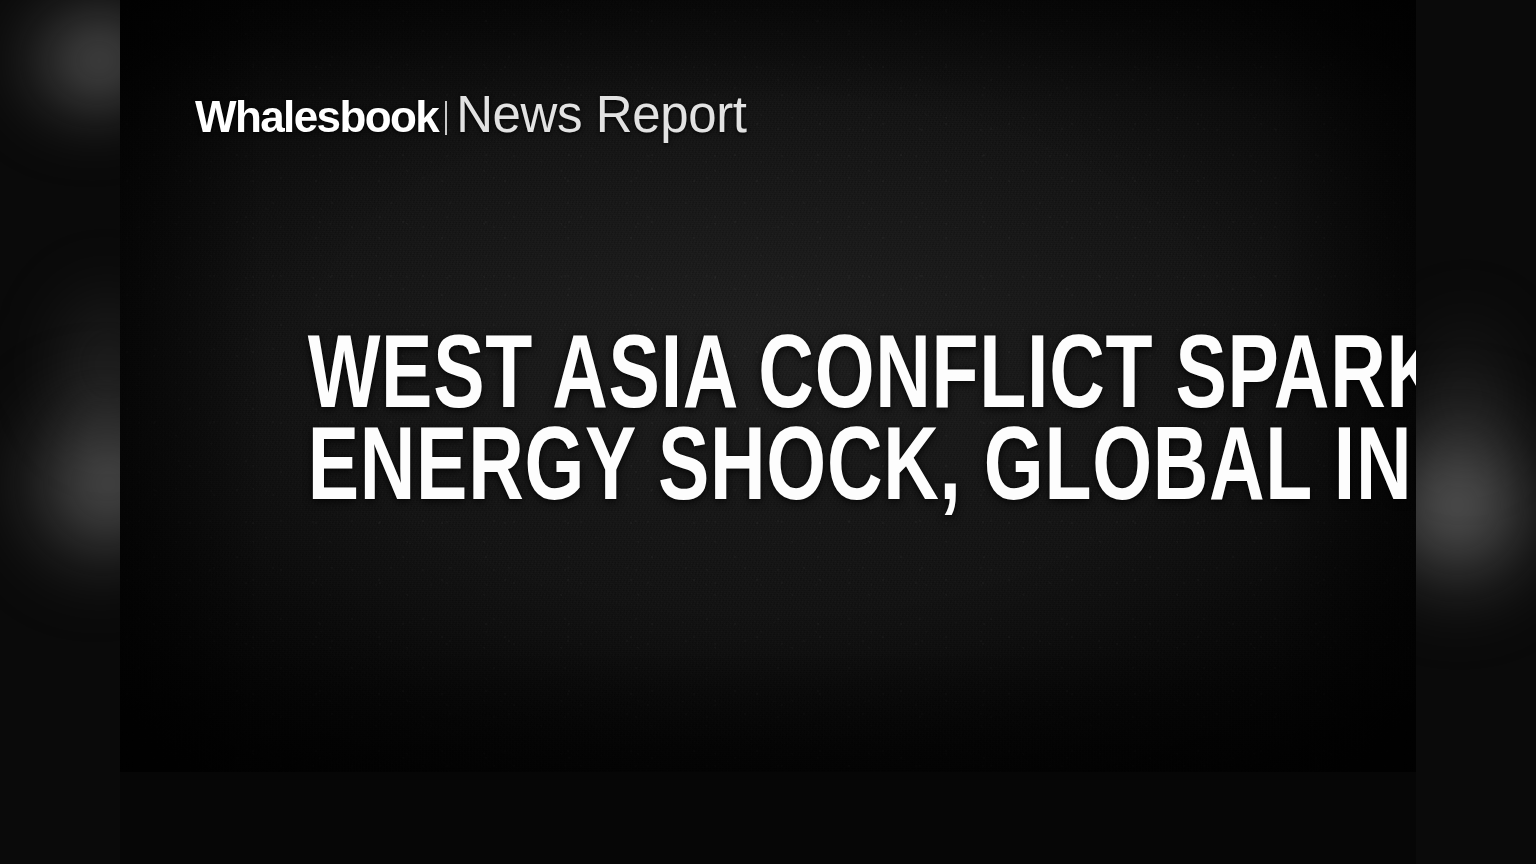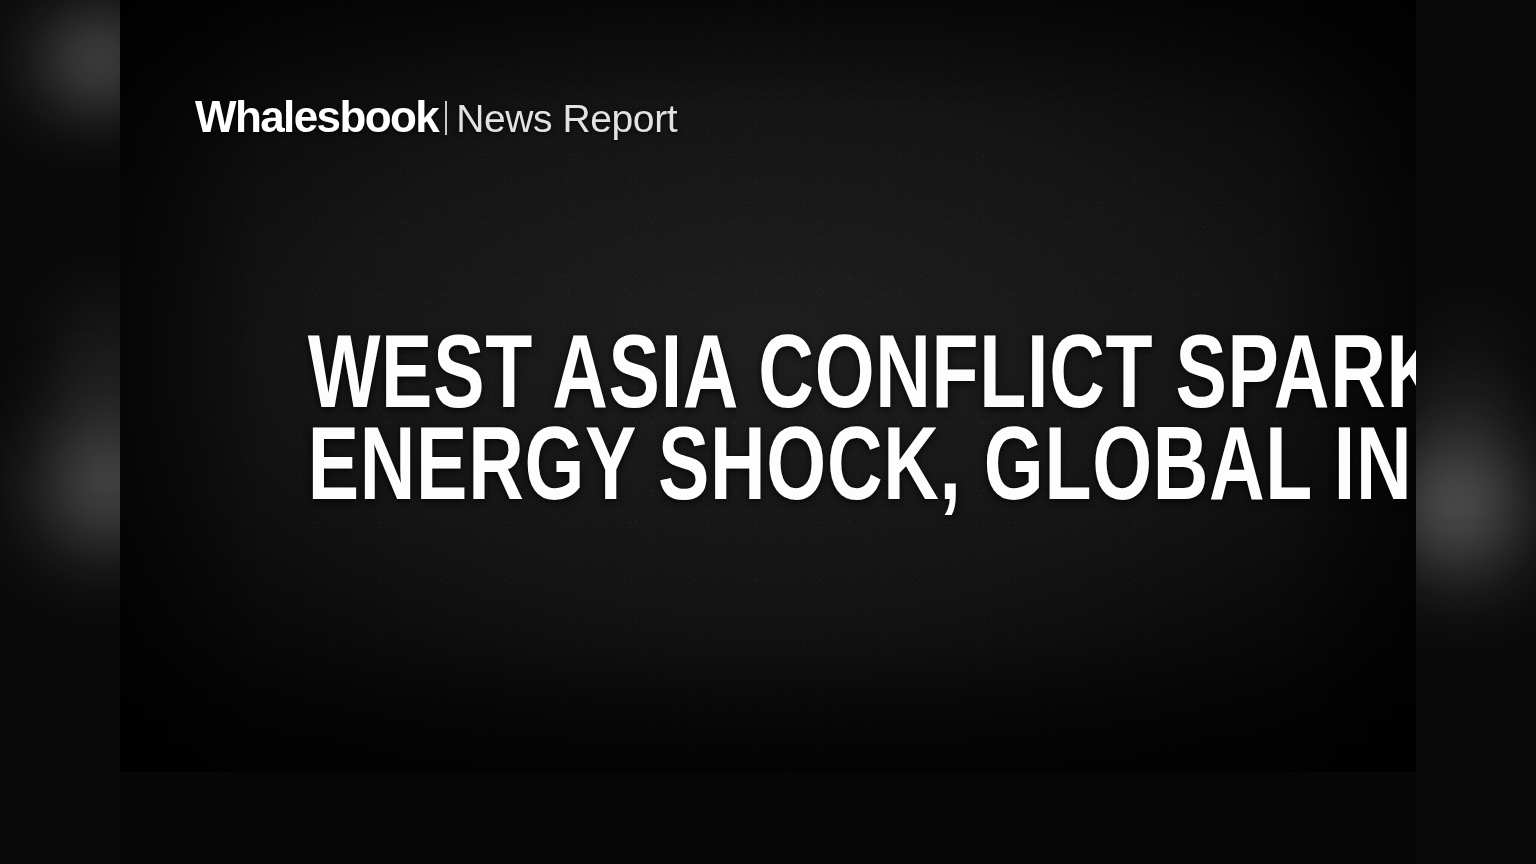--- a/index.html
+++ b/index.html
@@ -137,21 +137,21 @@
     display:inline-block;
     width:2px;
     height:34px;
     margin:0 9px 0 7px;
     background:#c9c9c9;
     transform:translateY(3px);
   }
   .brand-sub {
     font-family:"Liberation Sans", sans-serif;
     font-weight:normal;
-    font-size:39px;
+    font-size:51px;
     line-height:39px;
     letter-spacing:-0.4px;
     color:#e2e2e2;
     text-shadow:0 1px 4px rgba(0,0,0,0.85);
   }
 
   
   .headline {
     position:absolute;
     left:0;

